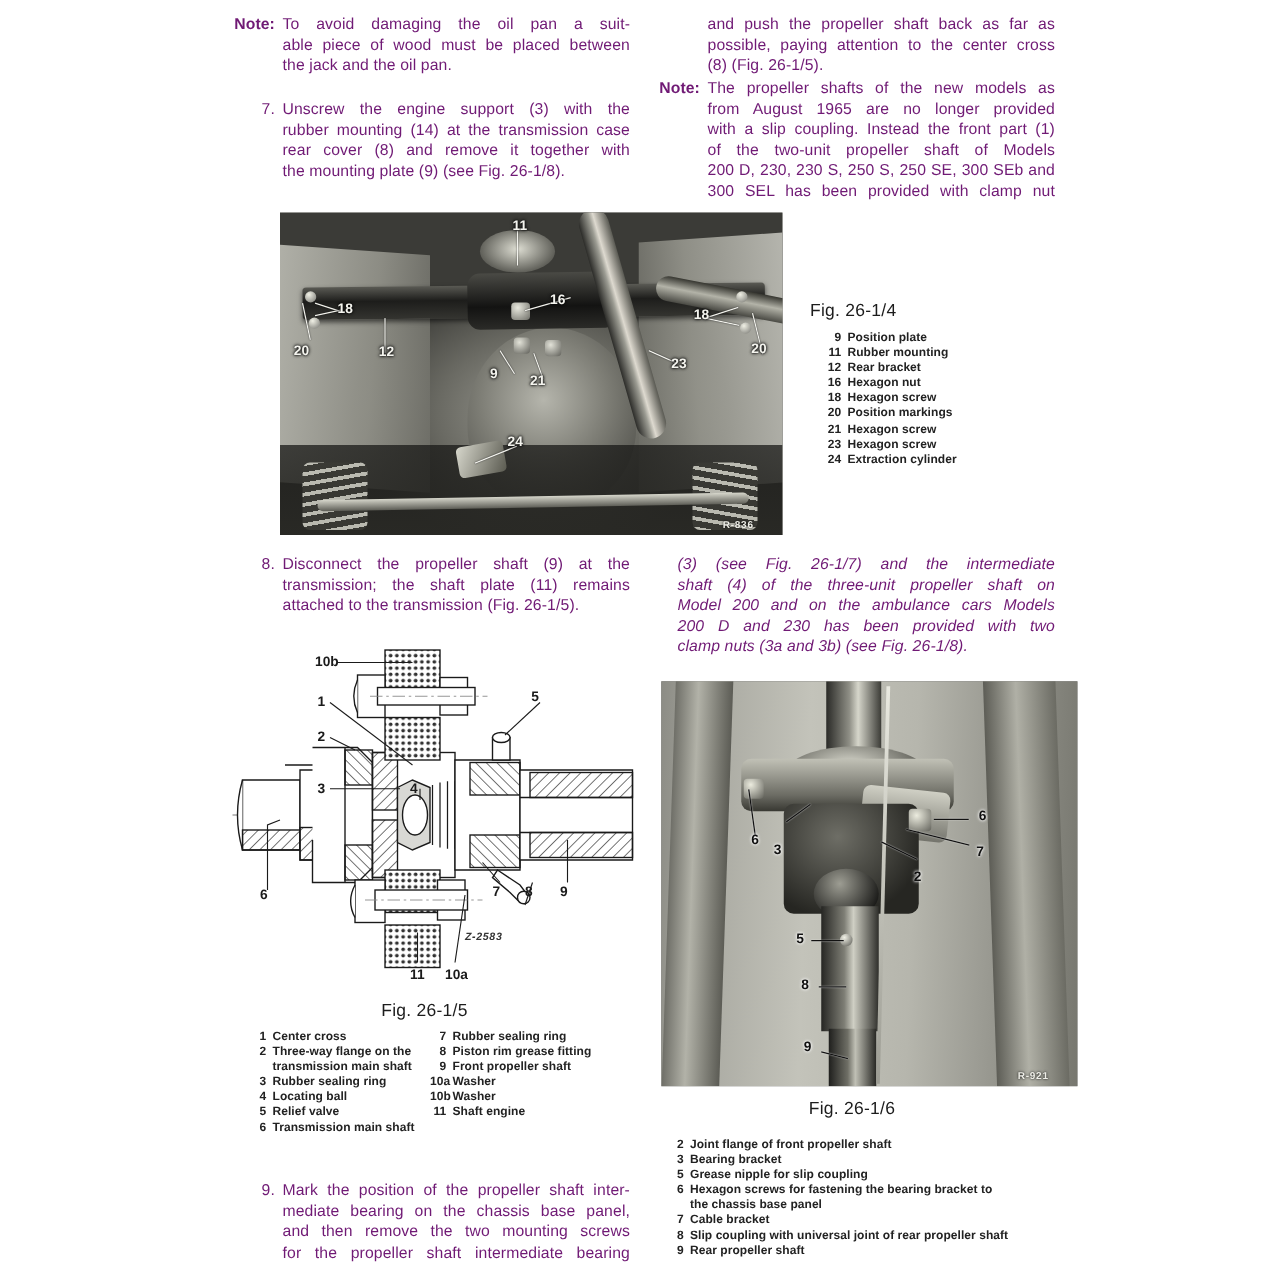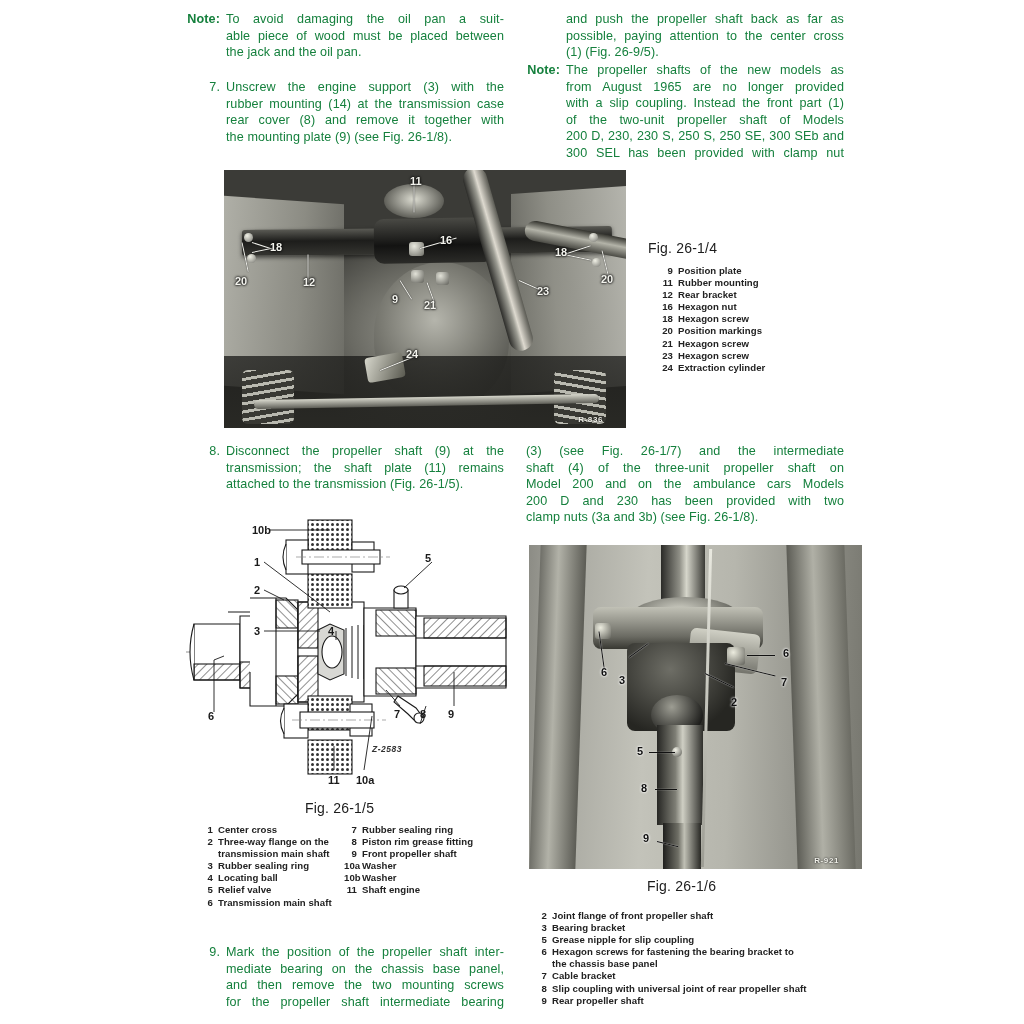--- a/index.html
+++ b/index.html
@@ -15,21 +15,21 @@
     color: #1a1a1a;
     overflow: hidden;
   }
 
   
   .para {
     position: absolute;
     font-size: 12.6px;
     line-height: 16.6px;
     text-align: justify;
-    color: #15803d;
+    color: #701a75;
     letter-spacing: .1px;
   }
   .para .marker {
     position: absolute;
     left: 0;
     top: 0;
     width: 34px;
     text-align: right;
     font-weight: 400;
   }
@@ -156,21 +156,21 @@
     <span class="justify">rubber mounting (14) at the transmission case</span>
     <span class="justify">rear cover (8) and remove it together with</span>
     <span class="justify lastline">the mounting plate (9) (see Fig. 26-1/8).</span>
   </span>
 </div>
 
 <div class="para" style="left:526px; top:11px; width:318px;">
   <span class="body" style="margin-left:40px;">
     <span class="justify">and push the propeller shaft back as far as</span>
     <span class="justify">possible, paying attention to the center cross</span>
-    <span class="justify lastline">(1) (Fig. 26-9/5).</span>
+    <span class="justify lastline">(8) (Fig. 26-1/5).</span>
   </span>
 </div>
 
 <div class="para" style="left:526px; top:62px; width:318px;">
   <span class="marker bold">Note:</span>
   <span class="body">
     <span class="justify">The propeller shafts of the new models as</span>
     <span class="justify">from August 1965 are no longer provided</span>
     <span class="justify">with a slip coupling. Instead the front part (1)</span>
     <span class="justify">of the two-unit propeller shaft of Models</span>
@@ -306,21 +306,21 @@
 <div class="para" style="left:186px; top:443px; width:318px;">
   <span class="marker">8.</span>
   <span class="body">
     <span class="justify">Disconnect the propeller shaft (9) at the</span>
     <span class="justify">transmission; the shaft plate (11) remains</span>
     <span class="justify lastline">attached to the transmission (Fig. 26-1/5).</span>
   </span>
 </div>
 
 <div class="para" style="left:526px; top:443px; width:318px;">
-  <span class="body" style="margin-left:0;">
+  <span class="body" style="margin-left:16px;font-style:italic;">
     <span class="justify">(3) (see Fig. 26-1/7) and the intermediate</span>
     <span class="justify">shaft (4) of the three-unit propeller shaft on</span>
     <span class="justify">Model 200 and on the ambulance cars Models</span>
     <span class="justify">200 D and 230 has been provided with two</span>
     <span class="justify lastline">clamp nuts (3a and 3b) (see Fig. 26-1/8).</span>
   </span>
 </div>
 
 <div class="drawing" style="left:180px; top:512px; width:332px; height:280px;">
   <svg viewBox="0 0 332 280" width="332" height="280">

